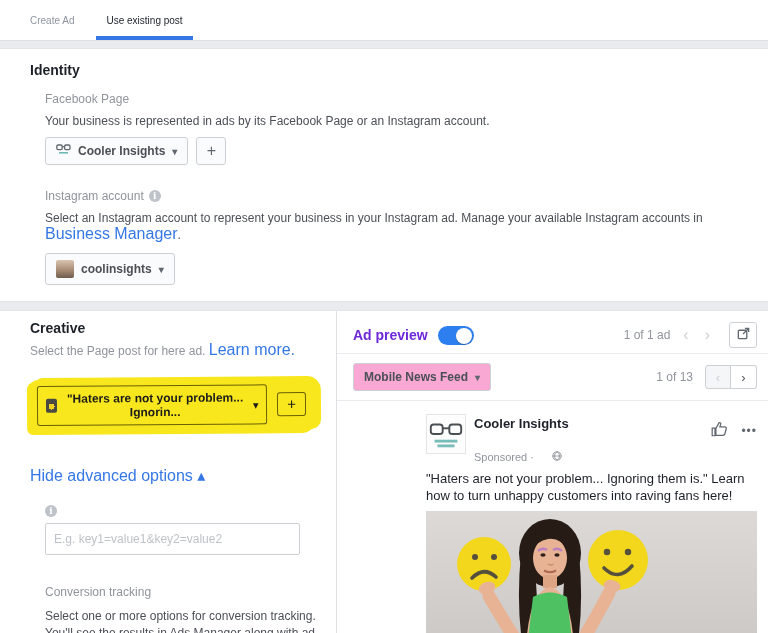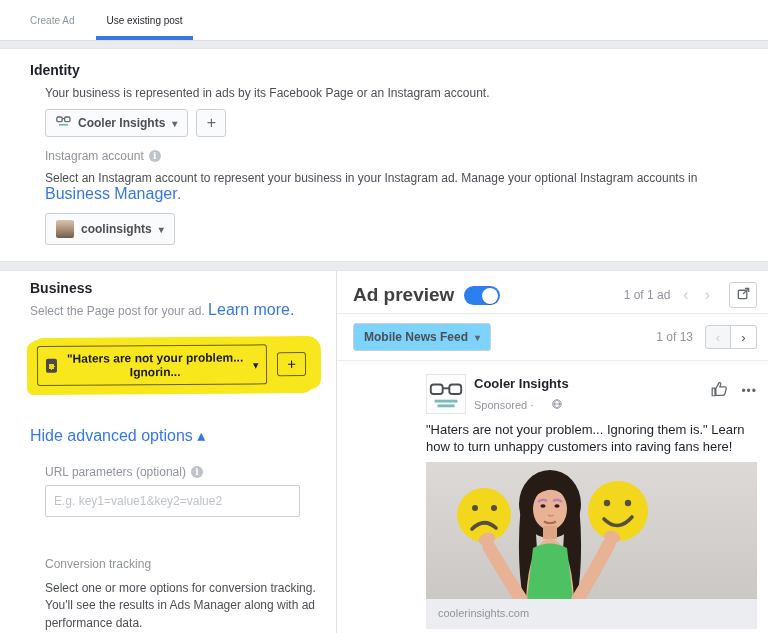--- a/index.html
+++ b/index.html
@@ -17,21 +17,21 @@
     height:4px; background:var(--accent); }
   .card { background:#fff; border-top:1px solid #e3e5e8; border-bottom:1px solid #e3e5e8; }
   .identity { margin-top:7px; padding:13px 30px 16px; }
   .section-title { font-size:14px; font-weight:bold; color:#1d2129; }
   .field-label { font-size:12px; color:#90949c; display:flex; align-items:center; gap:5px; }
   .desc { font-size:12px; color:#4b4f56; margin-top:8px; }
   .indent { padding-left:15px; }
   .dd { display:inline-flex; align-items:center; gap:7px; background:#fafbfc;
     border:1px solid #ccd0d5; border-radius:3px; padding:6px 10px; font-size:12px;
     font-weight:bold; color:#4b4f56; cursor:pointer; font-family:inherit; }
-  .dd.gray { background:#7dd3fc; color:#4b4f56; }
+  .dd.gray { background:#f9a8d4; color:#4b4f56; }
   .plusbtn { display:inline-flex; align-items:center; justify-content:center;
     background:#fafbfc; border:1px solid #ccd0d5; border-radius:3px; width:30px; height:28px;
     font-size:16px; color:#606770; cursor:pointer; margin-left:8px; }
   .caret { font-size:10px; color:#606770; }
   .info { display:inline-block; width:12px; height:12px; border-radius:50%;
     background:#bec3c9; color:#fff; font-size:9px; font-weight:bold; text-align:center;
     line-height:12px; font-family:"DejaVu Serif", serif; cursor:pointer; }
   .link { color:var(--accent); font-size:16px; text-decoration:none; cursor:pointer; }
   .avatar-sm { width:18px; height:18px; border-radius:2px;
     background:linear-gradient(180deg,#d8c4b2 0%,#a98c74 55%,#6e5c4e 100%); }
@@ -48,116 +48,116 @@
     border:1px solid rgba(70,62,0,.8); border-radius:3px; padding:5px 8px; font-size:12px;
     font-weight:bold; color:#1c1c1c; cursor:pointer; font-family:inherit; }
   .thumb { width:14px; height:14px; border-radius:2px;
     background:radial-gradient(circle at 50% 55%, #f0d020 0 3px, #4a4a42 3px); }
   .plus-hl { border:1px solid rgba(70,62,0,.8); background:transparent; border-radius:3px;
     padding:2px 9px 3px; font-size:15px; color:#1c1c1c; cursor:pointer; }
   .hide-adv { display:inline-block; font-weight:normal; margin:26px 0 20px; }
   .input { width:255px; border:1px solid #ccd0d5; border-radius:2px; padding:8px 8px;
     font-size:12px; color:#1d2129; margin-top:6px; font-family:inherit; }
   .input::placeholder { color:#bec3c9; }
-  .conv-label { margin-top:40px; }
+  .conv-label { margin-top:30px; }
   .conv-desc { font-size:12px; color:#4b4f56; line-height:1.45; width:272px; margin:9px 0 18px; }
   .toggle { width:38px; height:20px; border-radius:10px; background:var(--toggle);
     position:relative; display:inline-block; cursor:pointer; flex:none; }
   .toggle::after { content:""; position:absolute; top:2px; right:2px; width:16px; height:16px;
     border-radius:50%; background:#fff; box-shadow:0 1px 1px rgba(0,0,0,.25); }
   .prev-head { display:flex; align-items:center; height:36px; gap:10px; }
-  .bold13 { font-size:19px; font-weight:bold; color:#404040; }
+  .bold13 { font-size:14px; font-weight:bold; color:#6d28d9; }
   .gray12 { font-size:12px; color:#90949c; }
   .spacer { flex:1; }
   .chev { color:#ccd0d5; font-size:16px; padding:0 3px; cursor:pointer; line-height:1; }
   .expand { width:28px; height:26px; border:1px solid #ccd0d5; background:#fff;
     border-radius:3px; display:inline-flex; align-items:center; justify-content:center;
     cursor:pointer; margin-left:6px; }
   hr { border:none; border-top:1px solid #e9ebee; margin:0 -16px; }
   .fmt-row { display:flex; align-items:center; height:46px; gap:12px; }
   .pager { display:inline-flex; }
   .pg { width:26px; height:24px; border:1px solid #ccd0d5; background:#f5f6f7; color:#ccd0d5;
     font-size:13px; cursor:default; border-radius:3px 0 0 3px; font-family:inherit; }
   .pg.on { background:#fff; color:#4b4f56; border-left:none; border-radius:0 3px 3px 0;
     cursor:pointer; }
   .post { width:331px; margin:13px 0 0 73px; }
   .post-head { display:flex; align-items:flex-start; gap:8px; }
   .post-avatar { width:40px; height:40px; border:1px solid #e5e5e5; background:#fff; flex:none; }
   .post-id-block { padding-top:2px; }
   .post-name { font-size:13px; font-weight:bold; color:#1d2129; }
-  .post-sub { font-size:11px; color:#90949c; margin-top:8px; display:flex; align-items:center; gap:18px; }
+  .post-sub { font-size:11px; color:#90949c; margin-top:20px; display:flex; align-items:center; gap:18px; }
   .post-actions { margin-left:auto; display:flex; align-items:center; gap:12px; padding-top:6px; }
   .dots { color:#606770; font-size:12px; letter-spacing:1px; cursor:pointer; }
   .post-body { font-size:13px; color:#1d2129; line-height:1.3; margin:8px 0 6px; }
   .post-img { width:331px; height:137px; display:block; }
   .post-footer { background:#ebedf0; padding:8px 12px 10px; display:flex; align-items:center; }
   .domain { font-size:11px; color:#90949c; }
 </style>
 </head>
 <body>
 
 <div class="tabbar">
   <div class="tab">Create Ad</div>
   <div class="tab active">Use existing post</div>
 </div>
 
 <div class="card identity">
   <div class="section-title">Identity</div>
   <div class="indent">
+    <div class="field-label" style="margin-top:14px">Facebook Page</div>
     <div class="desc">Your business is represented in ads by its Facebook Page or an Instagram account.</div>
     <div class="row" style="margin-top:9px">
       <button class="dd">
         <span><svg width="15" height="11" viewBox="0 0 15 11">
               <rect x="0.8" y="1" width="5.4" height="4.6" rx="1.4" fill="none" stroke="#606770" stroke-width="1.3"></rect>
               <rect x="8.6" y="1" width="5.4" height="4.6" rx="1.4" fill="none" stroke="#606770" stroke-width="1.3"></rect>
               <path d="M6.2 2.6h2.4" stroke="#606770" stroke-width="1.2"></path>
               <rect x="3" y="8" width="9" height="1.6" fill="#6fb7b4"></rect>
             </svg></span>
         <span>Cooler Insights</span>
         <span class="caret">▾</span>
       </button>
       <button class="plusbtn">+</button>
     </div>
-    <div class="field-label" style="margin-top:12px">
+    <div class="field-label" style="margin-top:24px">
       <span>Instagram account</span>
       <span class="info">i</span>
     </div>
     <div class="desc">
-      <span>Select an Instagram account to represent your business in your Instagram ad. Manage your optional Instagram accounts in </span><a class="link">Business Manager</a><span>.</span>
+      <span>Select an Instagram account to represent your business in your Instagram ad. Manage your available Instagram accounts in </span><a class="link">Business Manager</a><span>.</span>
     </div>
     <div class="row" style="margin-top:10px">
       <button class="dd">
         <span class="avatar-sm"></span>
         <span>coolinsights</span>
         <span class="caret">▾</span>
       </button>
     </div>
   </div>
 </div>
 
 <div class="card main">
   <div class="left-col">
-    <div class="section-title">Business</div>
+    <div class="section-title">Creative</div>
     <div class="sub">
-      <span>Select the Page post for your ad. </span><a class="link">Learn more.</a>
+      <span>Select the Page post for here ad. </span><a class="link">Learn more.</a>
     </div>
     <div class="highlight">
       <button class="post-dd">
         <span class="thumb"></span>
         <span>"Haters are not your problem... Ignorin...</span>
         <span class="caret" style="color:#1c1c1c">▾</span>
       </button>
       <button class="plus-hl">+</button>
     </div>
     <a class="link hide-adv">
       <span>Hide advanced options </span><span>▴</span>
     </a>
     <div class="indent">
       <div class="field-label">
-        <span>URL parameters (optional)</span>
         <span class="info">i</span>
       </div>
       <input class="input" placeholder="E.g. key1=value1&amp;key2=value2" style="">
       <div class="field-label conv-label">Conversion tracking</div>
       <p class="conv-desc">Select one or more options for conversion tracking. You'll see the results in Ads Manager along with ad performance data.</p>
       
       
       
     </div>
   </div>

